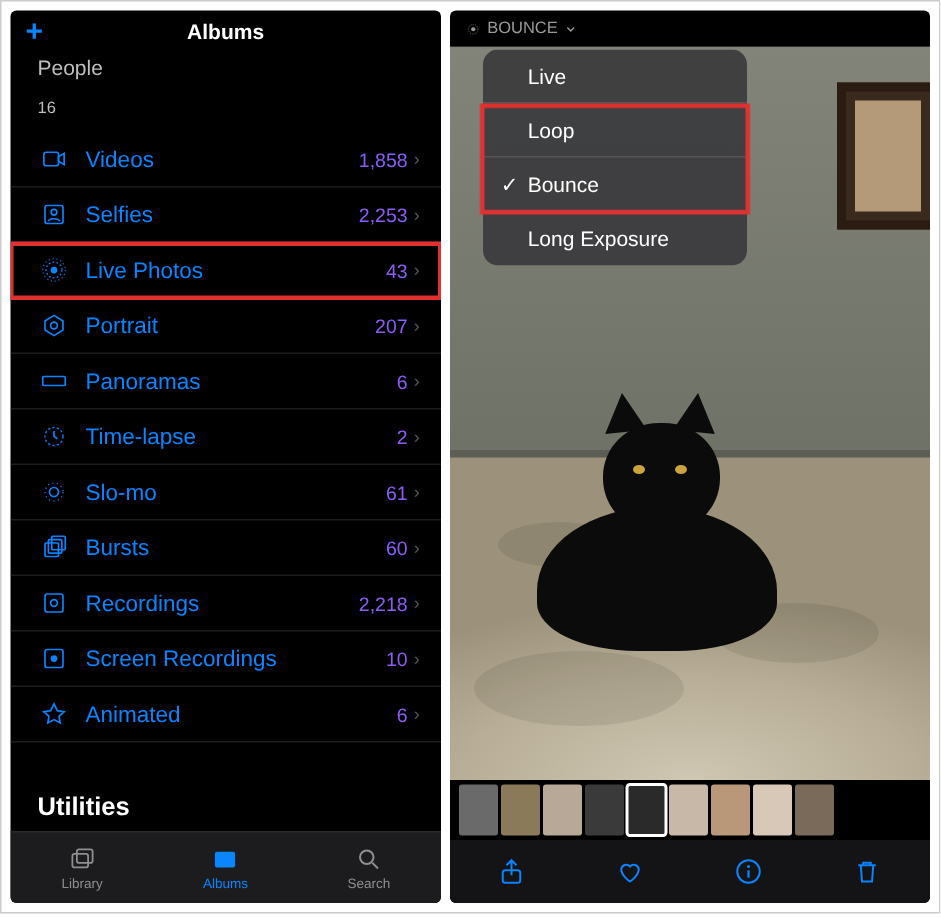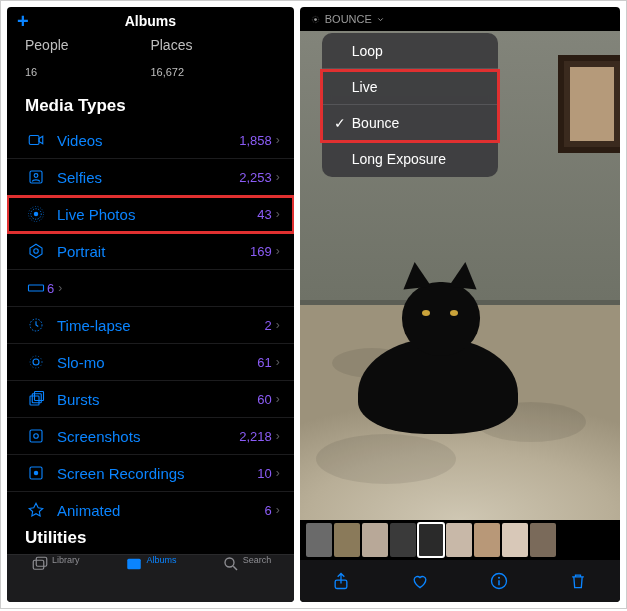--- a/index.html
+++ b/index.html
@@ -18,21 +18,21 @@
   .section-h{font-size:17px;font-weight:700;padding:8px 18px 6px}
   .scroll{flex:1;overflow:hidden}
   .row{display:flex;align-items:center;height:37px;padding:0 14px 0 18px;border-bottom:1px solid #1c1c1e;position:relative}
   .row .icon{width:22px;display:flex;justify-content:center;color:#0a84ff}
   .row .icon svg{width:18px;height:18px}
   .row .rlabel{color:#0a84ff;font-size:15px;margin-left:10px;flex:1}
   .row .count{color:#8b5cf6;font-size:13px;margin-right:4px}
   .row .chev{color:#5a5a5e;font-size:12px}
   .row.hl{outline:3px solid #e03030;outline-offset:-2px}
   .tabbar{height:48px;background:#1c1c1e;display:flex;border-top:1px solid #2a2a2c}
-  .tab{flex:1;display:flex;flex-direction:row;align-items:flex-start;justify-content:center;gap:2px;color:#8e8e93;font-size:9px}
+  .tab{flex:1;display:flex;flex-direction:column;align-items:center;justify-content:center;gap:2px;color:#8e8e93;font-size:9px}
   .tab.active{color:#0a84ff}
   .tab svg{width:20px;height:18px}
   
   .r-top{height:24px;display:flex;align-items:center;padding:0 10px;color:#9b9b9b;font-size:11px;gap:4px}
   .r-top svg{width:11px;height:11px}
   .photo-area{position:relative;flex:1;background:#222;overflow:hidden}
   .photo-bg{position:absolute;inset:0}
   .wall{position:absolute;inset:0;background:linear-gradient(#82847a,#6f7267 55%,#5c5e55 55%,#5c5e55)}
   .frame{position:absolute;right:-6px;top:24px;width:68px;height:98px;background:#3a2a1e;border:6px solid #2a1c12}
   .frame::after{content:"";position:absolute;inset:6px;background:#b59a7a}
@@ -66,26 +66,21 @@
   <div class="phone left">
     <div class="l-header">
       <span class="plus">+</span>
       <span>Albums</span>
     </div>
     <div class="l-stats">
       <div class="stat">
         <div class="lbl">People</div>
         <div class="val">16</div>
       </div>
-      <div class="stat">
-        <div class="lbl">Places</div>
-        <div class="val">16,672</div>
-      </div>
-    </div>
-    <div class="section-h">Media Types</div>
+    </div>
     <div class="scroll" id="rows-container">
         <div class="row">
           <span class="icon">
             <svg viewBox="0 0 24 24">
               <rect x="3" y="6" width="13" height="12" rx="2" fill="none" stroke="currentColor" stroke-width="1.5"></rect>
               <path d="M16 10l5-3v10l-5-3z" fill="none" stroke="currentColor" stroke-width="1.5"></path>
             </svg>
           </span>
           <span class="rlabel">Videos</span>
           <span class="count">1,858</span>
@@ -116,29 +111,30 @@
           <span class="chev">›</span>
         </div>
         <div class="row">
           <span class="icon">
             <svg viewBox="0 0 24 24">
               <path d="M12 3l8 5v8l-8 5-8-5V8z" fill="none" stroke="currentColor" stroke-width="1.5"></path>
               <circle cx="12" cy="12" r="3" fill="none" stroke="currentColor" stroke-width="1.5"></circle>
             </svg>
           </span>
           <span class="rlabel">Portrait</span>
-          <span class="count">169</span>
+          <span class="count">207</span>
           <span class="chev">›</span>
         </div>
         <div class="row">
           <span class="icon">
             <svg viewBox="0 0 24 24">
               <rect x="2" y="8" width="20" height="8" rx="1" fill="none" stroke="currentColor" stroke-width="1.5"></rect>
             </svg>
           </span>
+          <span class="rlabel">Panoramas</span>
           <span class="count">6</span>
           <span class="chev">›</span>
         </div>
         <div class="row">
           <span class="icon">
             <svg viewBox="0 0 24 24">
               <circle cx="12" cy="12" r="8" fill="none" stroke="currentColor" stroke-width="1.2" stroke-dasharray="2 2"></circle>
               <path d="M12 7v5l3 2" fill="none" stroke="currentColor" stroke-width="1.5"></path>
             </svg>
           </span>
@@ -169,21 +165,21 @@
           <span class="count">60</span>
           <span class="chev">›</span>
         </div>
         <div class="row">
           <span class="icon">
             <svg viewBox="0 0 24 24">
               <rect x="4" y="4" width="16" height="16" rx="2" fill="none" stroke="currentColor" stroke-width="1.5"></rect>
               <circle cx="12" cy="12" r="3" fill="none" stroke="currentColor" stroke-width="1.5"></circle>
             </svg>
           </span>
-          <span class="rlabel">Screenshots</span>
+          <span class="rlabel">Recordings</span>
           <span class="count">2,218</span>
           <span class="chev">›</span>
         </div>
         <div class="row">
           <span class="icon">
             <svg viewBox="0 0 24 24">
               <rect x="4" y="4" width="16" height="16" rx="2" fill="none" stroke="currentColor" stroke-width="1.5"></rect>
               <circle cx="12" cy="12" r="3" fill="currentColor"></circle>
             </svg>
           </span>
@@ -252,25 +248,25 @@
             <div class="head"></div>
           <div class="ear l"></div>
             <div class="ear r"></div>
           <div class="eye le"></div>
             <div class="eye re"></div>
         </div>
       </div>
       <div class="menu" id="menu-container">
           <div class="mi">
             <span class="chk"></span>
-            <span>Loop</span>
+            <span>Live</span>
           </div>
           <div class="mi">
             <span class="chk"></span>
-            <span>Live</span>
+            <span>Loop</span>
           </div>
           <div class="mi">
             <span class="chk">✓</span>
             <span>Bounce</span>
           </div>
           <div class="mi">
             <span class="chk"></span>
             <span>Long Exposure</span>
           </div>
         </div>

